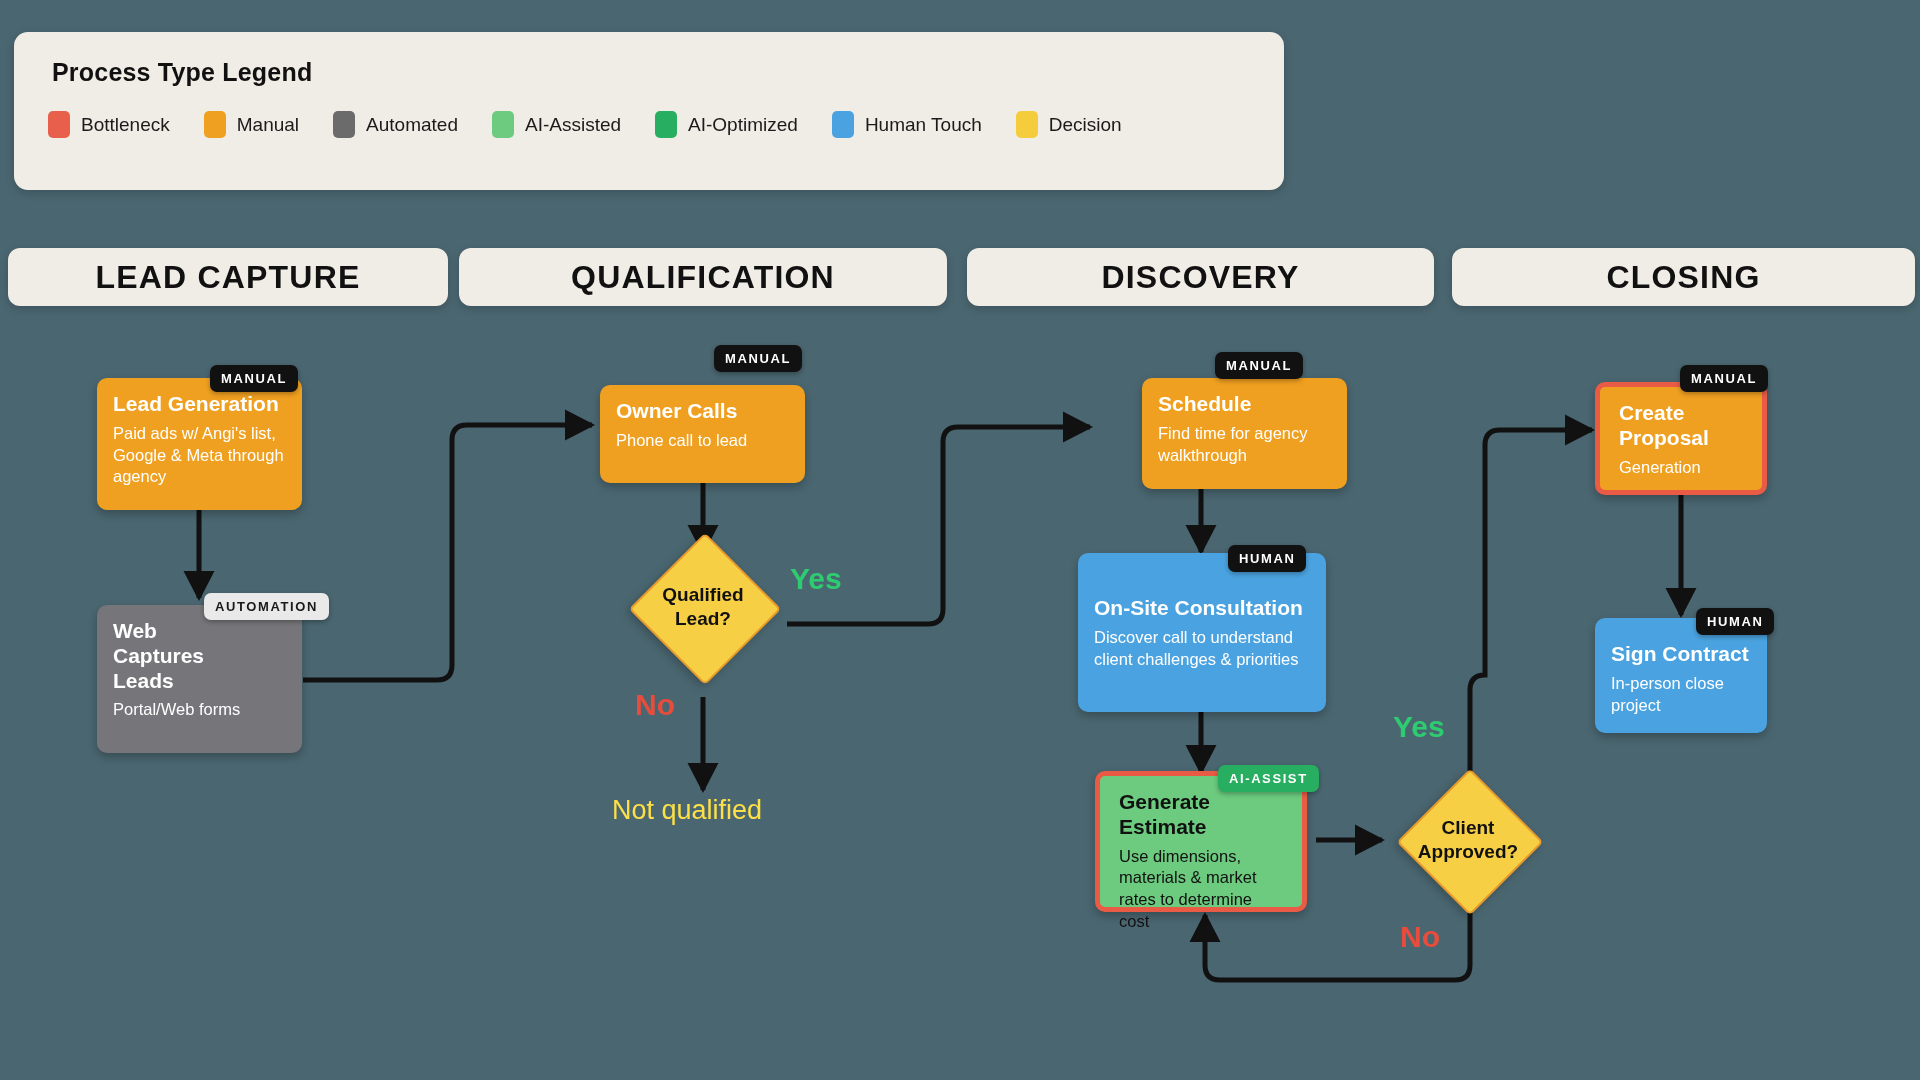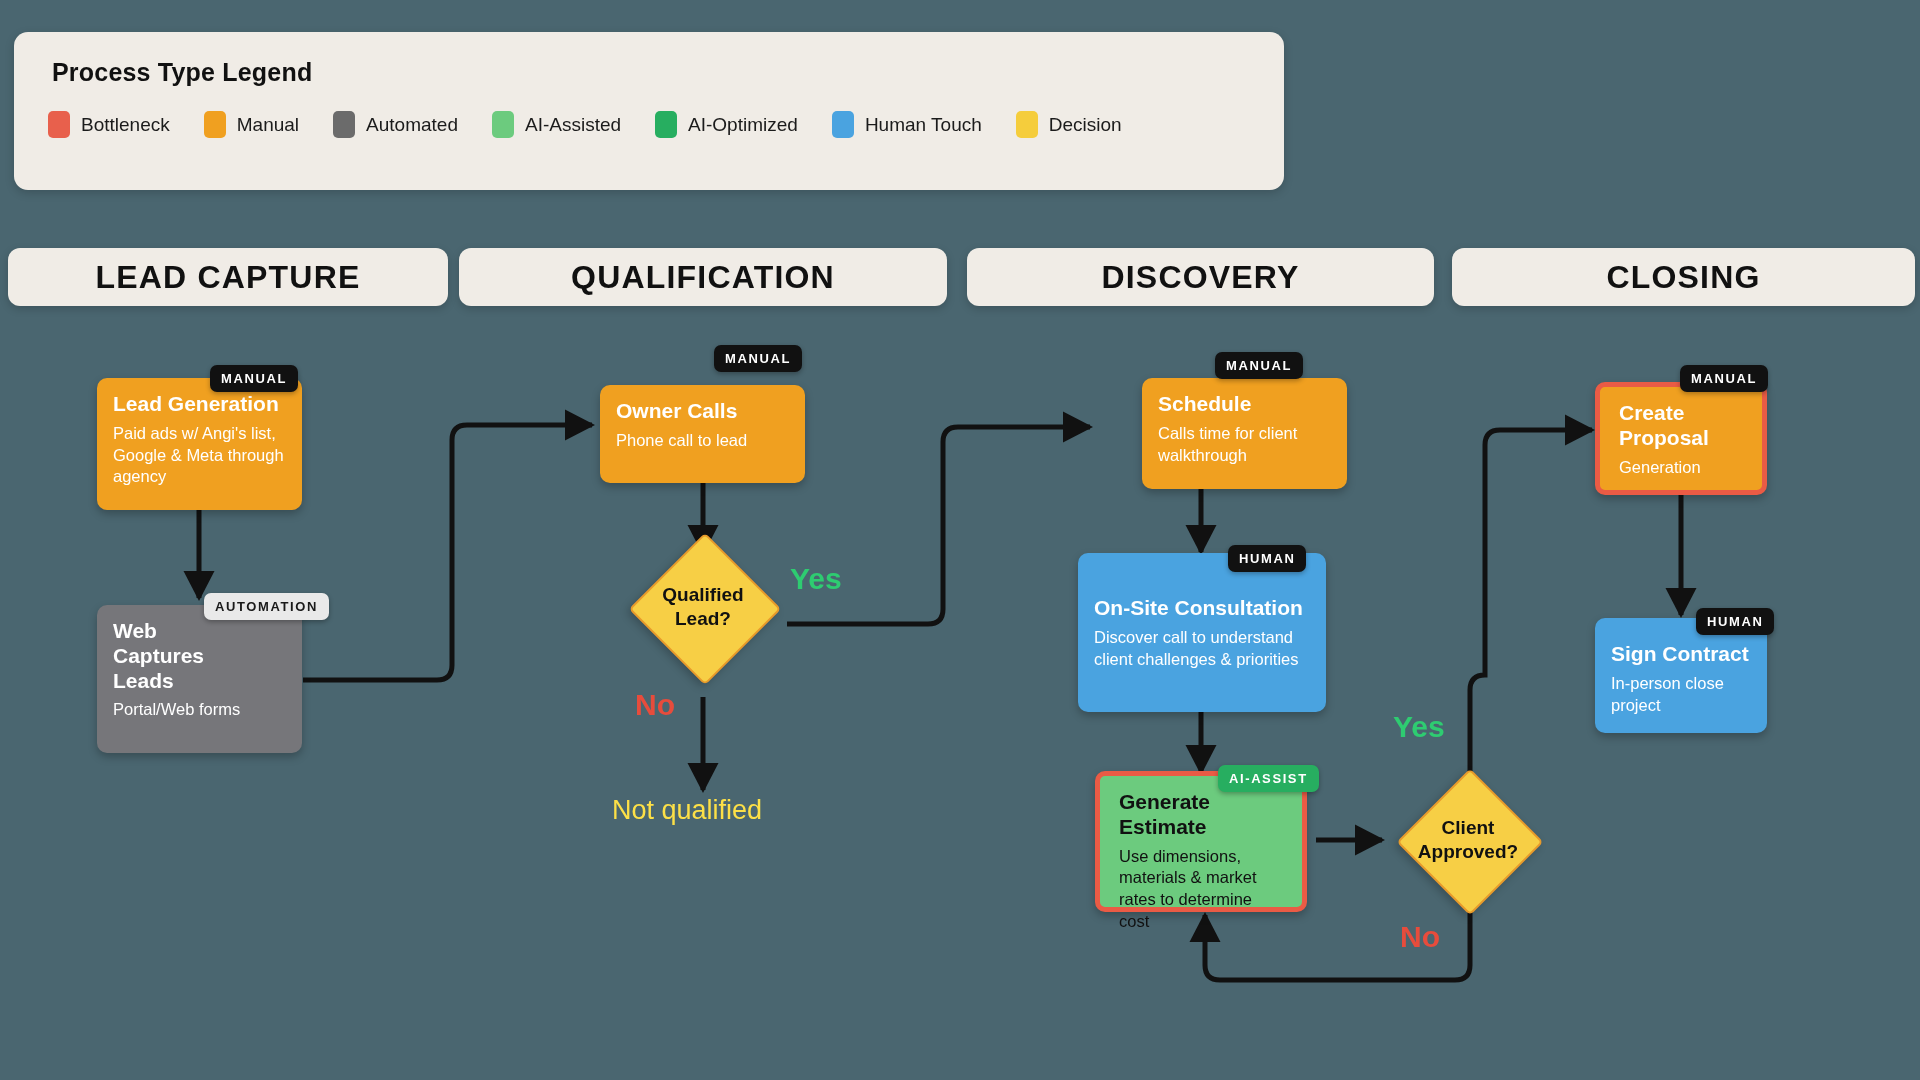--- a/index.html
+++ b/index.html
@@ -187,21 +187,21 @@
   <div class="diamond" style="left:651px;top:555px;width:104px;height:104px;">
     <div class="dshape"></div>
     <div class="dtext" style="width:152px;left:-24px;">
       <span>Qualified</span>
       <span>Lead?</span>
     </div>
   </div>
 
   <div class="node light-text" style="left:1098px;top:378px;width:205px;height:111px;background:#f0a020;margin-left:44px;">
     <div class="n-title">Schedule</div>
-    <div class="n-desc">Calls time for client walkthrough</div>
+    <div class="n-desc">Find time for agency walkthrough</div>
   </div>
   <div class="badge dark" style="left:1215px;top:352px;">MANUAL</div>
 
   <div class="node light-text" style="left:1078px;top:553px;width:248px;height:159px;background:#4aa3e0;">
     <div class="n-title" style="margin-top:29px;">On-Site Consultation</div>
     <div class="n-desc">Discover call to understand client challenges &amp; priorities</div>
   </div>
   <div class="badge dark" style="left:1228px;top:545px;">HUMAN</div>
 
   <div class="node dark-text bottleneck" style="left:1095px;top:771px;width:212px;height:141px;background:#6ccb7e;">

